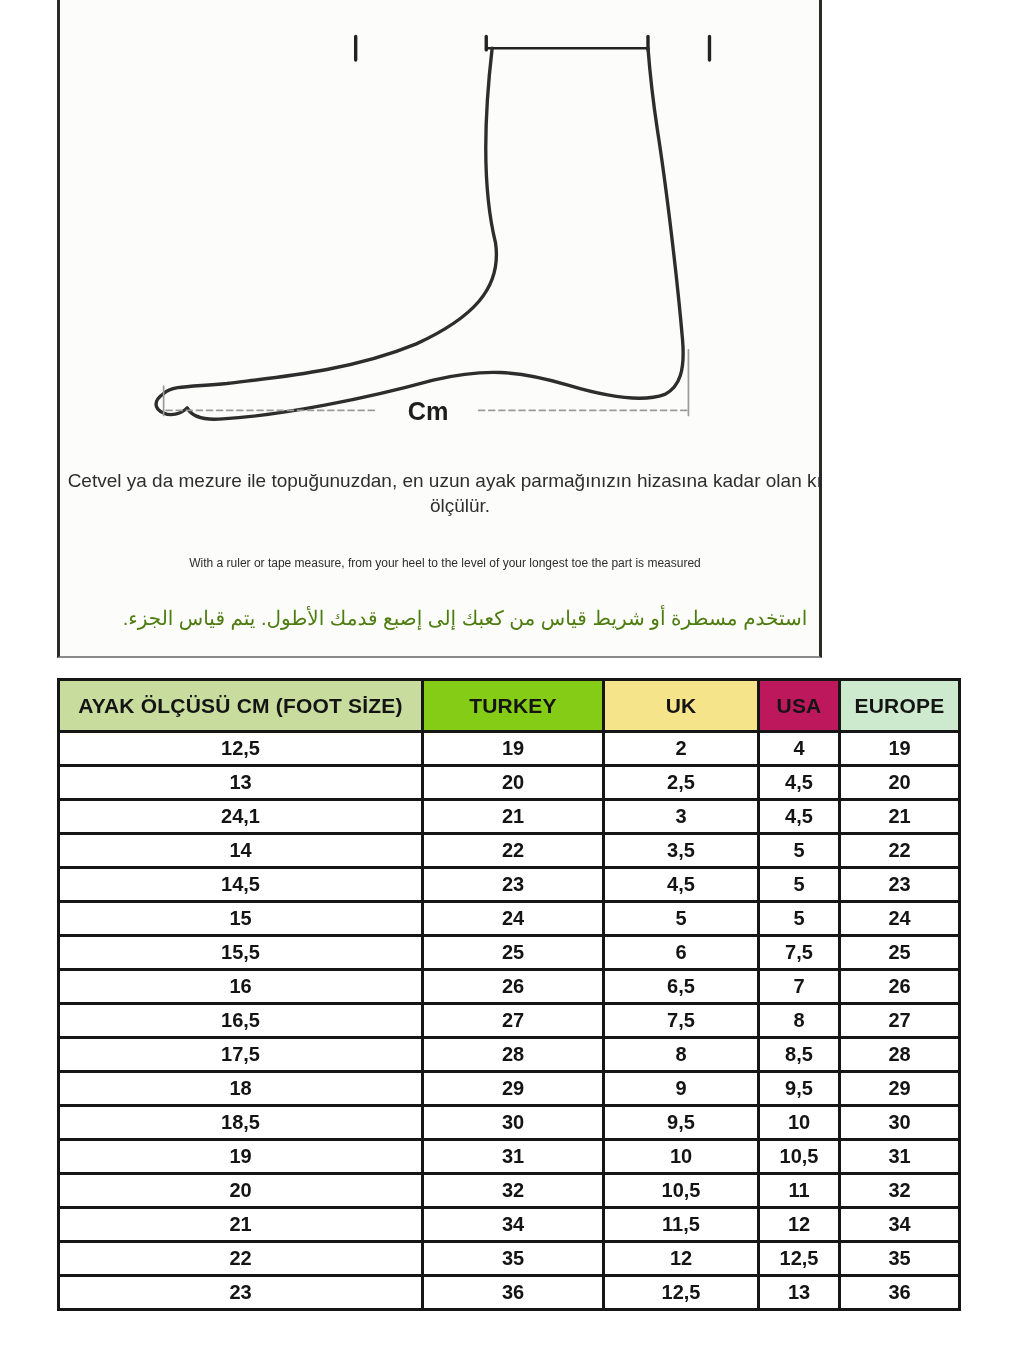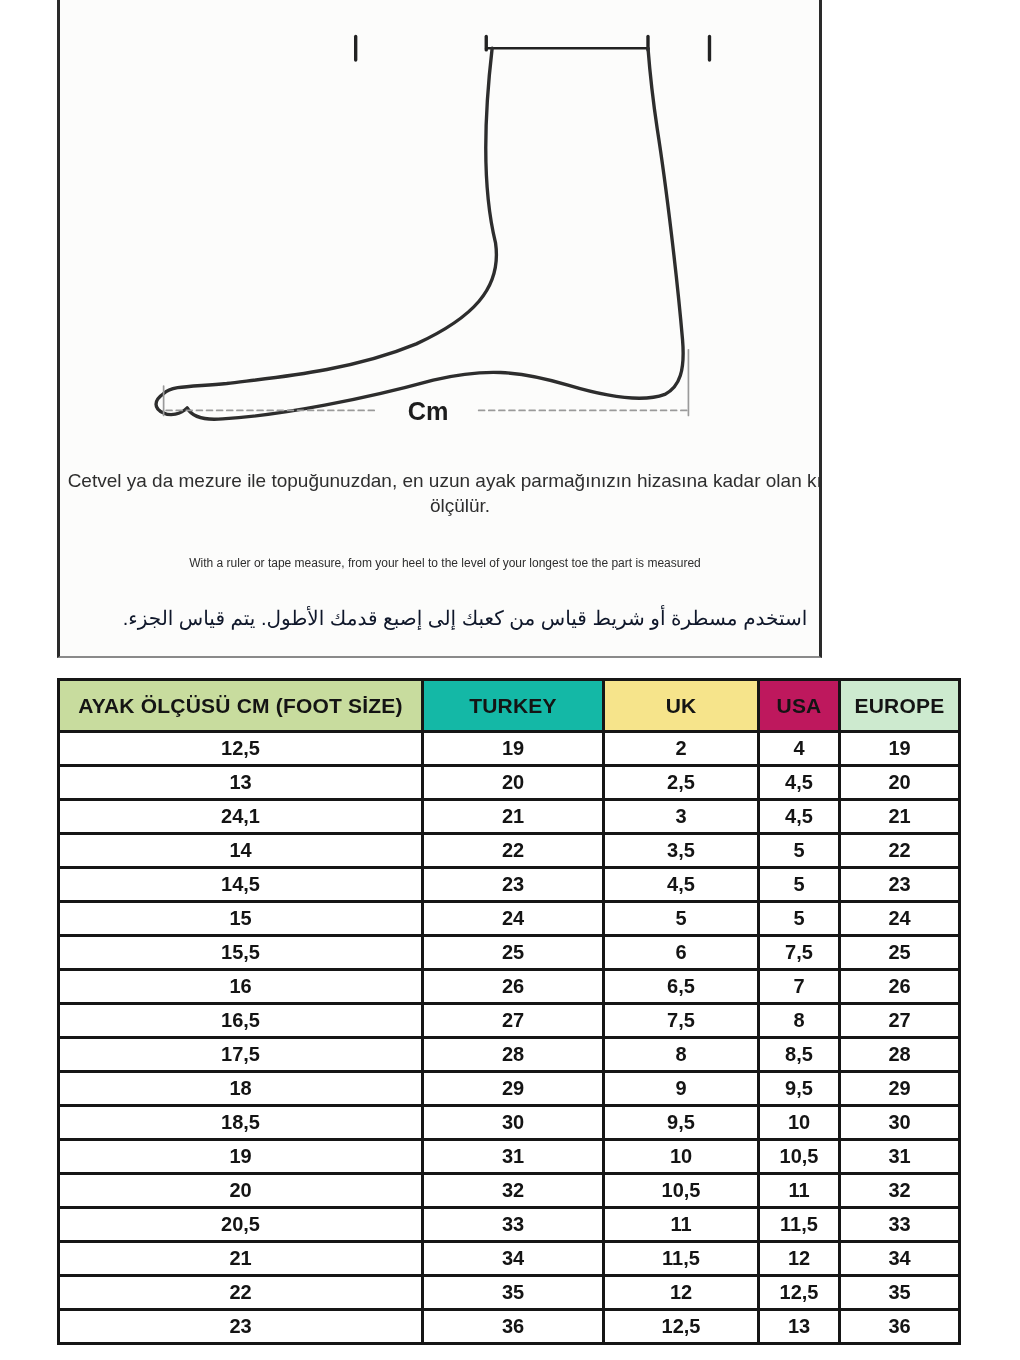--- a/index.html
+++ b/index.html
@@ -15,21 +15,21 @@
     border-left:3px solid #2a2a2a;
     border-right:3px solid #2a2a2a;
     border-bottom:2px solid #8a8a8a;
     background:#fcfcfb;
     overflow:hidden;
   }
   .foot-svg { display:block; width:100%; height:462px; }
   .instr { text-align:center; color:#2e2e2e; }
   .instr-tr { font-size:19px; line-height:25px; width:800px; margin:6px auto 10px; }
   .instr-en { font-size:12px; line-height:25px; width:770px; margin:33px auto 0; }
-  .instr-ar { font-size:20px; line-height:24px; width:810px; margin:30px auto 0; direction:rtl; color:#0f172a; }
+  .instr-ar { font-size:20px; line-height:24px; width:810px; margin:30px auto 0; direction:rtl; color:#4d7c0f; }
   table.size-table {
     position:absolute; left:57px; top:678px;
     width:901px;
     border-collapse:collapse; table-layout:fixed;
     background:#ffffff;
     padding-left:16px;
   }
   .size-table th, .size-table td {
     border:3px solid #161616;
     text-align:center; vertical-align:middle;
@@ -82,21 +82,21 @@
   <colgroup>
     <col style="width:364px">
       <col style="width:181px">
       <col style="width:155px">
       <col style="width:81px">
       <col style="width:120px">
   </colgroup>
   <thead>
     <tr id="header-row">
         <th style="background: rgb(200, 220, 158);">AYAK ÖLÇÜSÜ CM (FOOT SİZE)</th>
-        <th style="background: #14b8a6;">TURKEY</th>
+        <th style="background: #84cc16;">TURKEY</th>
         <th style="background: rgb(246, 228, 139);">UK</th>
         <th style="background: #be185d;">USA</th>
         <th style="background: rgb(205, 234, 207);">EUROPE</th>
       </tr>
   </thead>
   <tbody id="table-body">
       <tr>
         <td>12,5</td>
         <td>19</td>
         <td>2</td>
@@ -188,27 +188,20 @@
         <td>31</td>
       </tr>
       <tr>
         <td>20</td>
         <td>32</td>
         <td>10,5</td>
         <td>11</td>
         <td>32</td>
       </tr>
       <tr>
-        <td>20,5</td>
-        <td>33</td>
-        <td>11</td>
-        <td>11,5</td>
-        <td>33</td>
-      </tr>
-      <tr>
         <td>21</td>
         <td>34</td>
         <td>11,5</td>
         <td>12</td>
         <td>34</td>
       </tr>
       <tr>
         <td>22</td>
         <td>35</td>
         <td>12</td>

